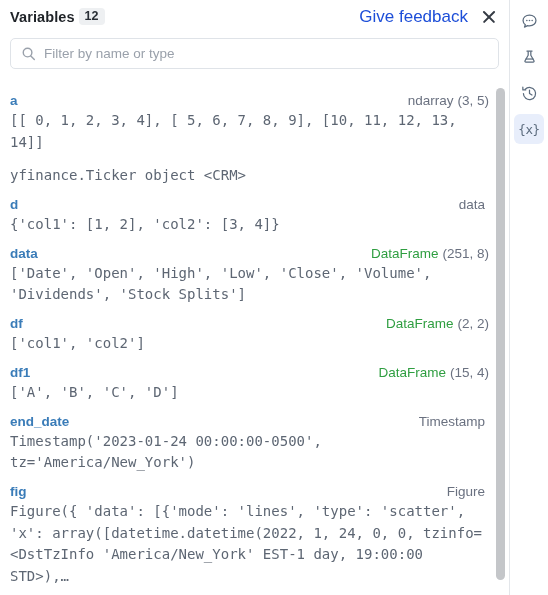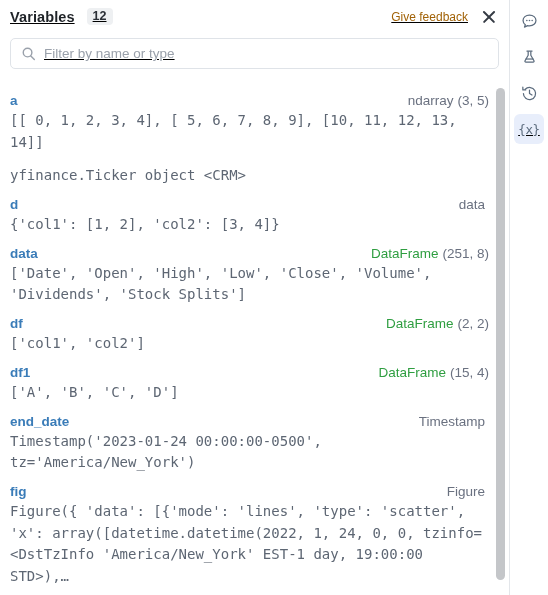--- a/index.html
+++ b/index.html
@@ -11,21 +11,20 @@
     background: #ffffff;
     font-family: "Liberation Sans", sans-serif;
   }
 
   #app {
     position: relative;
     width: 548px;
     height: 595px;
     display: flex;
     background: #ffffff;
-    text-decoration: underline;
   }
 
   
   .panel {
     position: relative;
     width: 509px;
     height: 595px;
     background: #ffffff;
     overflow: hidden;
   }
@@ -38,35 +37,35 @@
   }
 
   .title {
     font-size: 14.5px;
     font-weight: 700;
     color: #1f2328;
     letter-spacing: 0.1px;
   }
 
   .count-badge {
-    margin-left: 12px;
+    margin-left: 4px;
     background: #eef0f2;
     color: #2a2f36;
     font-size: 12.5px;
     font-weight: 700;
     border-radius: 4px;
     padding: 2px 6px 3px 6px;
     line-height: 1;
   }
 
   .header-spacer { flex: 1 1 auto; }
 
   .feedback-link {
-    font-size: 12px;
-    color: #a16207;
+    font-size: 17px;
+    color: #1d4ed8;
     cursor: pointer;
     white-space: nowrap;
   }
 
   .close-btn {
     margin-left: 12px;
     width: 18px;
     height: 18px;
     position: relative;
     cursor: pointer;

